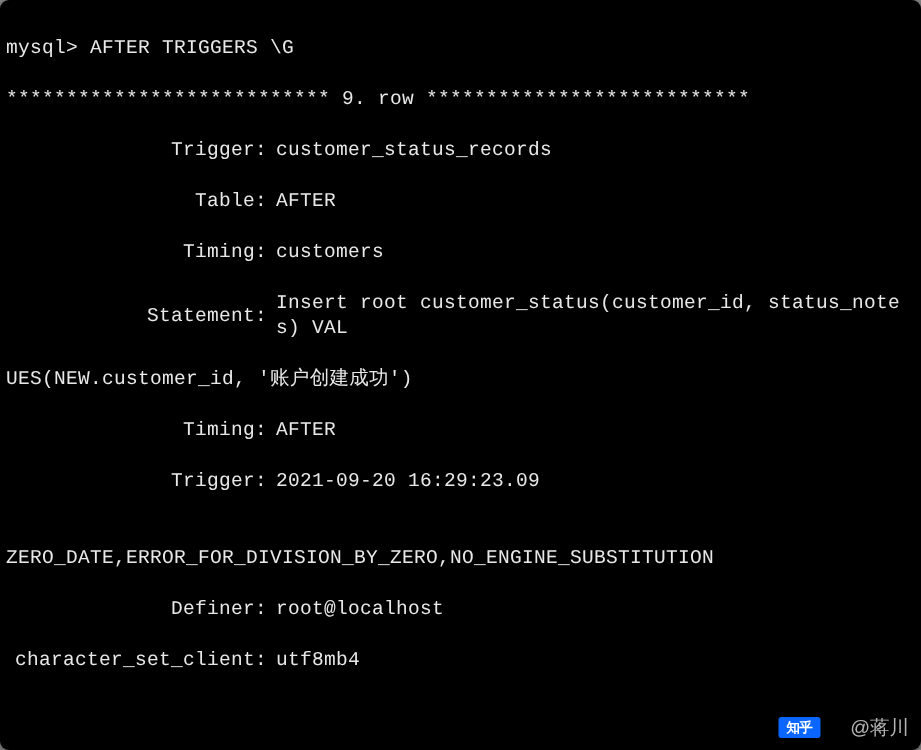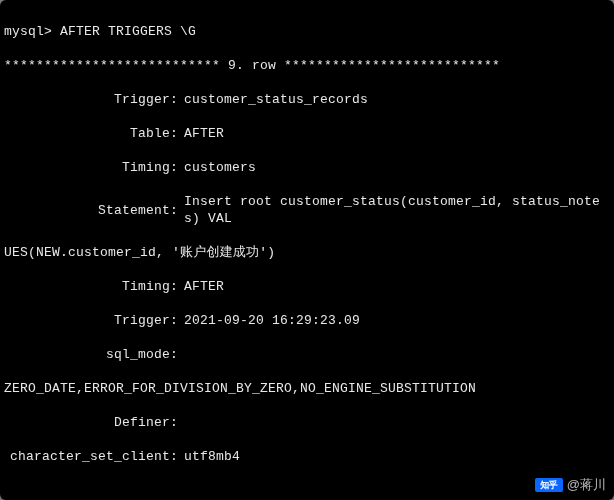--- a/index.html
+++ b/index.html
@@ -10,41 +10,41 @@
   .light{width:12px;height:12px;border-radius:50%;}
   .red{background:#ff5f57;}
   .yellow{background:#febc2e;}
   .green{background:#28c840;}
   .title{position:absolute;left:0;right:0;text-align:center;color:#d0d0d0;font-size:12.5px;font-family:-apple-system,Helvetica,Arial,sans-serif;pointer-events:none;}
   .panes{position:absolute;right:10px;color:#888;font-size:11px;letter-spacing:1px;font-family:-apple-system,Helvetica,Arial,sans-serif;}
   .term{color:#e8e8e8;font-size:13px;line-height:17px;padding:6px 4px 0 4px;white-space:pre-wrap;word-break:break-all;letter-spacing:0.2px;}
   .kv{display:flex;align-items:center;}
   .k{display:inline-block;width:174px;text-align:right;padding-right:6px;flex-shrink:0;}
   .v{display:inline-block;}
-  .watermark{position:absolute;right:8px;bottom:6px;display:flex;align-items:center;gap:4px;color:rgba(255,255,255,.7);font-size:13px;font-family:-apple-system,Helvetica,Arial,sans-serif;pointer-events:none;}
+  .watermark{position:absolute;right:8px;bottom:6px;display:flex;align-items:center;gap:20px;color:rgba(255,255,255,.7);font-size:13px;font-family:-apple-system,Helvetica,Arial,sans-serif;pointer-events:none;}
   .zhihu{display:inline-flex;align-items:center;justify-content:center;width:28px;height:14px;border-radius:2px;background:#0a66ff;color:#fff;font-size:9px;font-weight:700;letter-spacing:-0.5px;}
 </style>
 </head>
 <body>
 
 <div class="window">
 
   <div class="term">
 <div><span>mysql&gt; </span><span>AFTER TRIGGERS \G</span></div>
 <div>*************************** 9. row ***************************</div>
 <div class="kv"><span class="k">Trigger:</span><span class="v">customer_status_records</span></div>
 <div class="kv"><span class="k">Table:</span><span class="v">AFTER</span></div>
 <div class="kv"><span class="k">Timing:</span><span class="v">customers</span></div>
 <div class="kv"><span class="k">Statement:</span><span class="v">Insert root customer_status(customer_id, status_notes) VAL</span></div>
 <div>UES(NEW.customer_id, '账户创建成功')</div>
 <div class="kv"><span class="k">Timing:</span><span class="v">AFTER</span></div>
 <div class="kv"><span class="k">Trigger:</span><span class="v">2021-09-20 16:29:23.09</span></div>
-<div class="kv"><span class="k">sql_mode:</span></div>
+<div class="kv"></div>
 <div>ZERO_DATE,ERROR_FOR_DIVISION_BY_ZERO,NO_ENGINE_SUBSTITUTION</div>
-<div class="kv"><span class="k">Definer:</span></div>
+<div class="kv"><span class="k">Definer:</span><span class="v">root@localhost</span></div>
 <div class="kv"><span class="k">character_set_client:</span><span class="v">utf8mb4</span></div>
 
 
 
 
 
 
 
 
 

